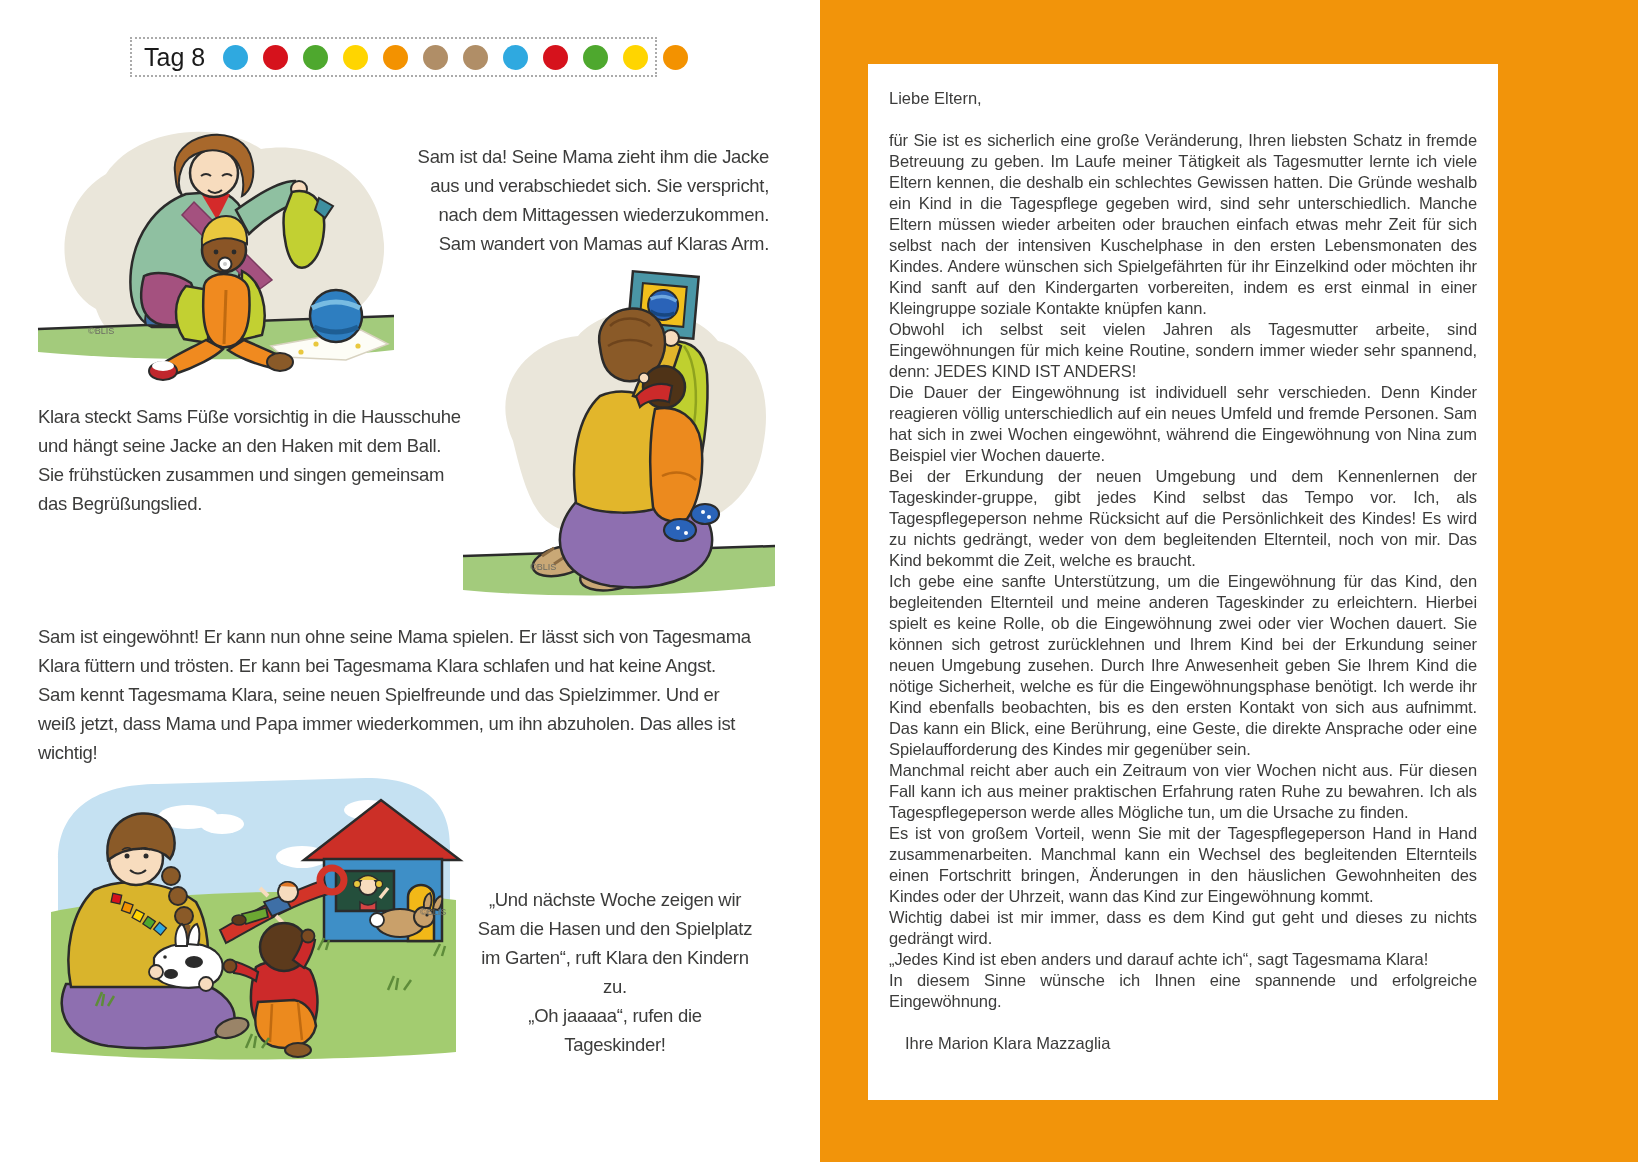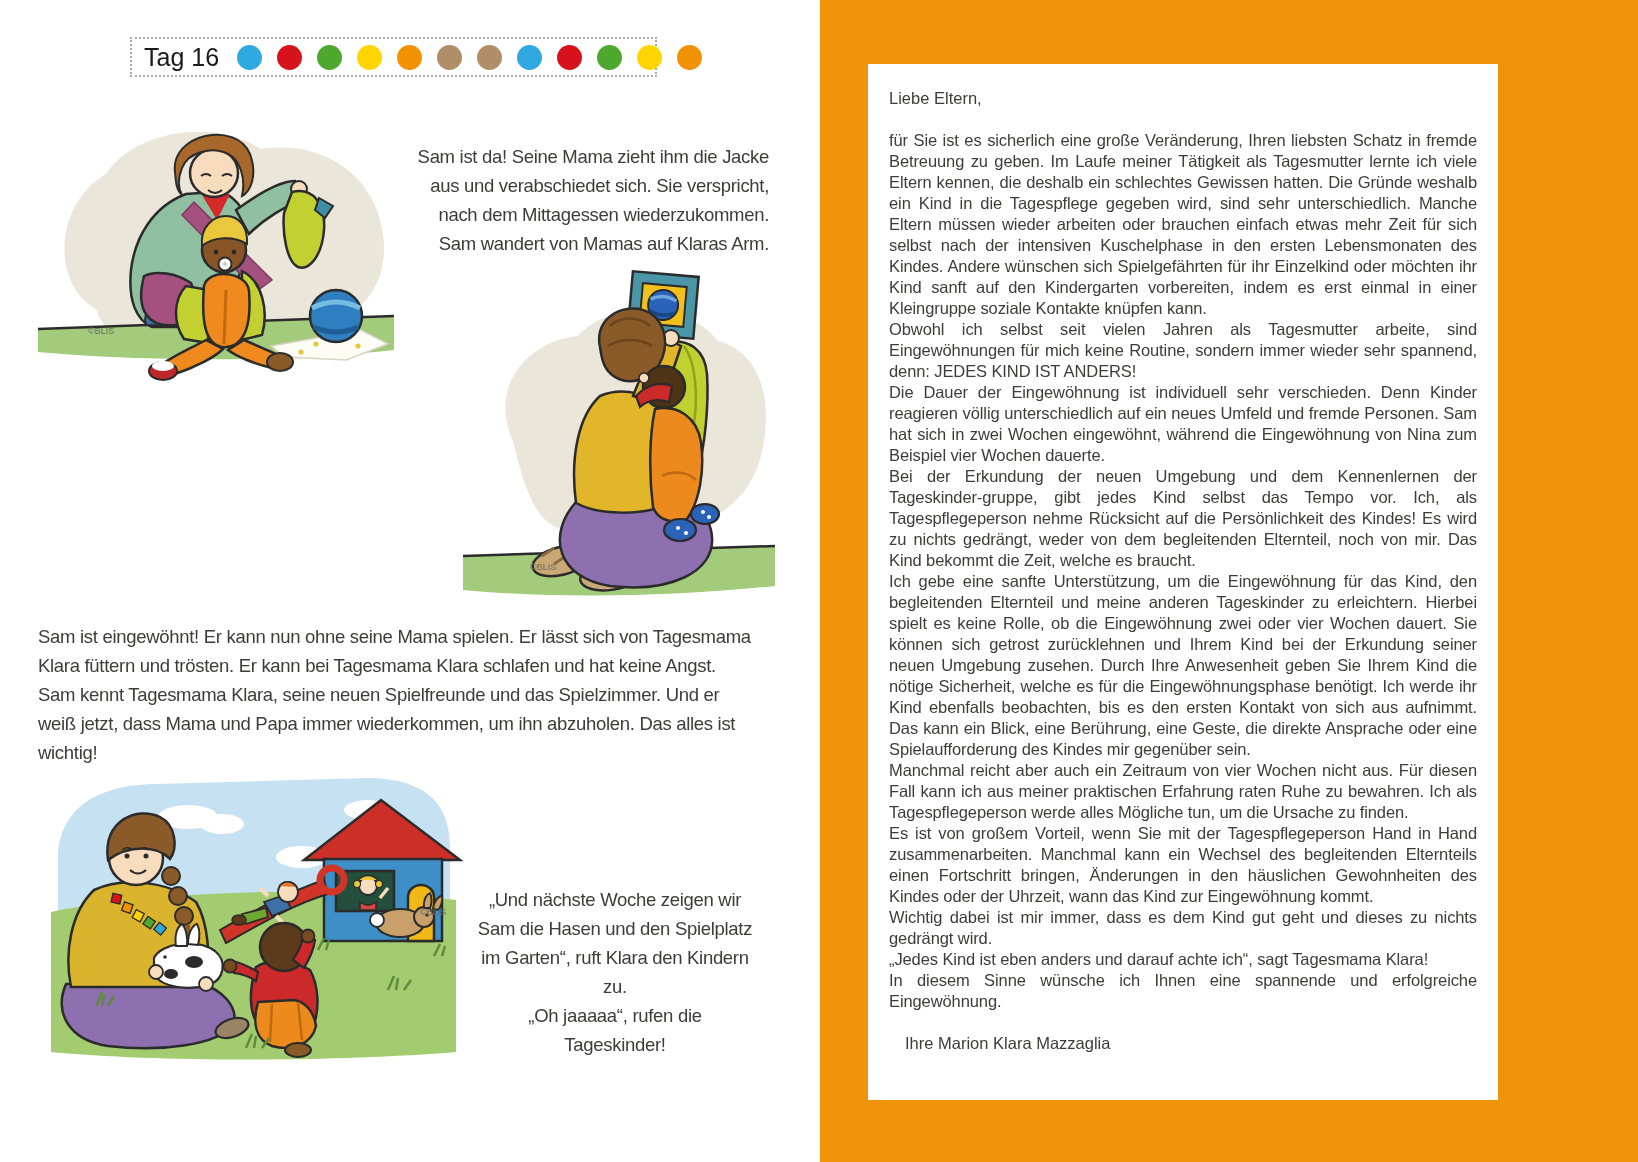--- a/index.html
+++ b/index.html
@@ -37,21 +37,21 @@
   .letter-box .signature{font-size:16.5px;line-height:21px;margin:21px 0 0 16px;}
 </style>
 </head>
 <body>
 
 <div class="spread">
 
   <div class="left-page">
 
     <div class="tag-box">
-      <span class="tag-label">Tag 16</span>
+      <span class="tag-label">Tag 8</span>
       <span class="tag-dots">
           <span class="dot" style="background: rgb(47, 169, 224);"></span>
           <span class="dot" style="background: rgb(214, 18, 28);"></span>
           <span class="dot" style="background: rgb(78, 168, 46);"></span>
           <span class="dot" style="background: rgb(255, 213, 0);"></span>
           <span class="dot" style="background: rgb(243, 146, 0);"></span>
           <span class="dot" style="background: rgb(176, 142, 103);"></span>
           <span class="dot" style="background: rgb(176, 142, 103);"></span>
           <span class="dot" style="background: rgb(47, 169, 224);"></span>
           <span class="dot" style="background: rgb(214, 18, 28);"></span>
@@ -110,20 +110,24 @@
         <circle cx="189" cy="170" r="2" fill="#c9c9c9"></circle>
         <text class="sig" x="52" y="240">©BLIS</text>
       </svg>
     </div>
 
     <div class="story arrival">Sam ist da! Seine Mama zieht ihm die Jacke
 aus und verabschiedet sich. Sie verspricht,
 nach dem Mittagessen wiederzukommen.
 Sam wandert von Mamas auf Klaras Arm.</div>
 
+    <div class="story slippers">Klara steckt Sams Füße vorsichtig in die Hausschuhe
+und hängt seine Jacke an den Haken mit dem Ball.
+Sie frühstücken zusammen und singen gemeinsam
+das Begrüßungslied.</div>
 
     <div class="illu illu-2">
       <svg width="322" height="368" viewBox="0 0 322 368">
         <path d="M55,195 C30,140 70,95 120,90 C150,55 230,55 260,95 C300,105 315,150 305,200 C298,245 265,275 225,280 L110,285 C75,280 65,235 55,195 Z" fill="#EAE6DA"></path>
         <path d="M5,310 L317,300 L317,340 C200,352 90,352 5,344 Z" fill="#A3CB7C"></path>
         <path d="M5,310 L317,300" stroke="#2b2b2b" stroke-width="2.5" fill="none"></path>
 
         <g transform="rotate(5 205 60)">
           <rect x="172" y="28" width="66" height="62" fill="#4A96A6" stroke="#2b2b2b" stroke-width="2.5"></rect>
           <rect x="183" y="39" width="44" height="40" fill="#F2C01C" stroke="#2b2b2b" stroke-width="2"></rect>

